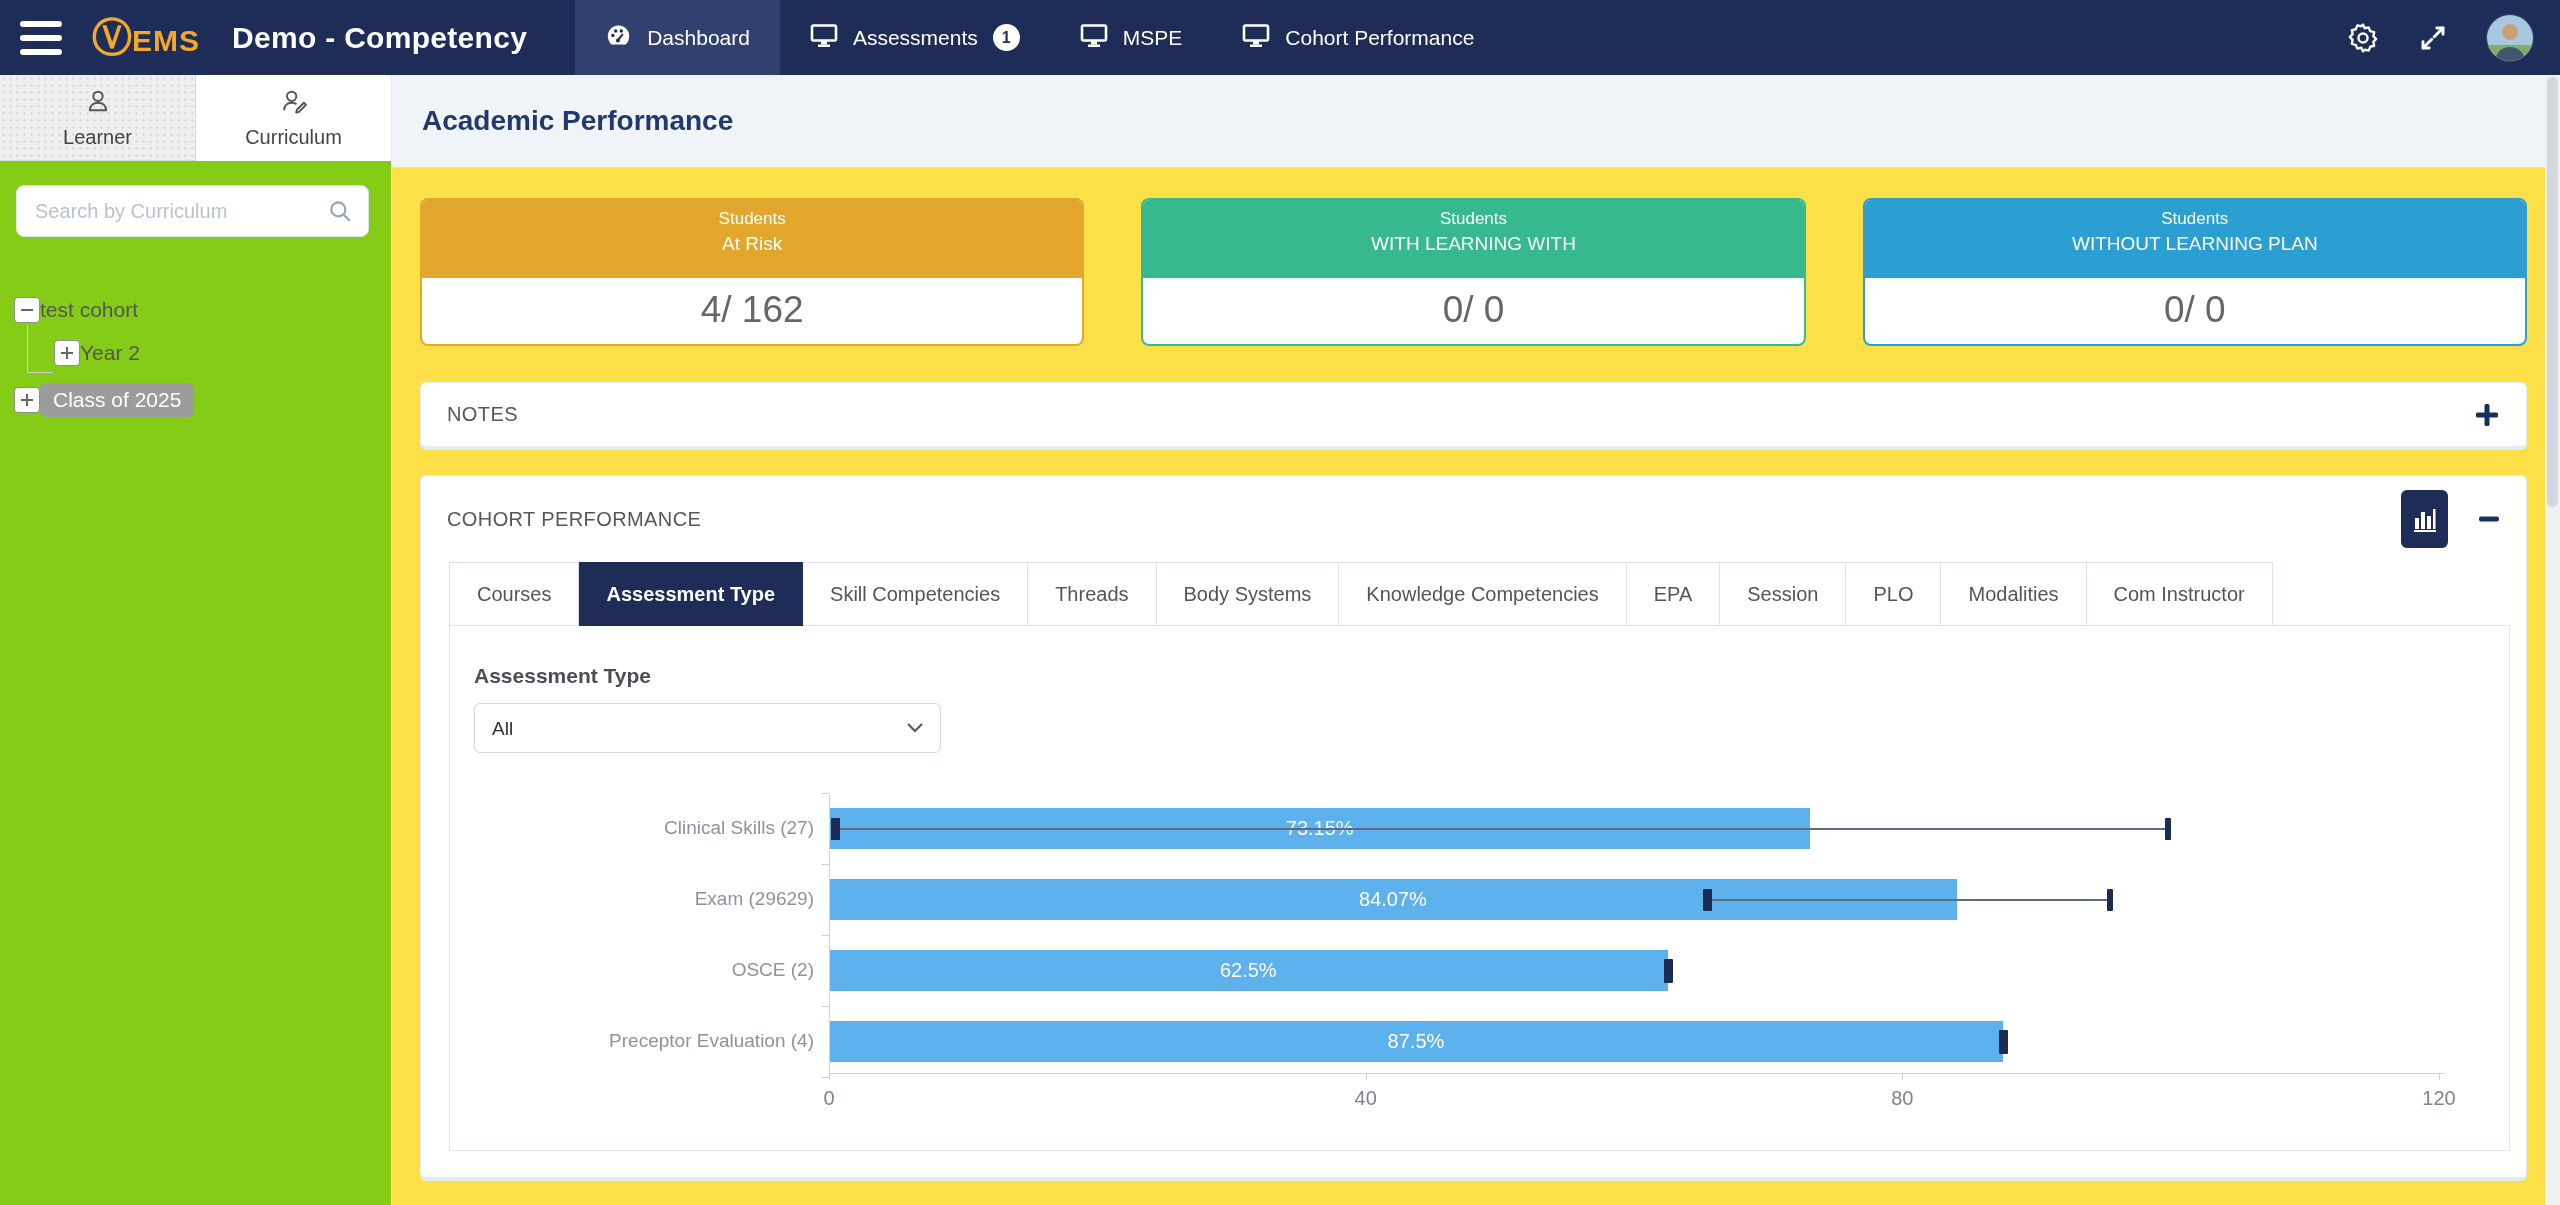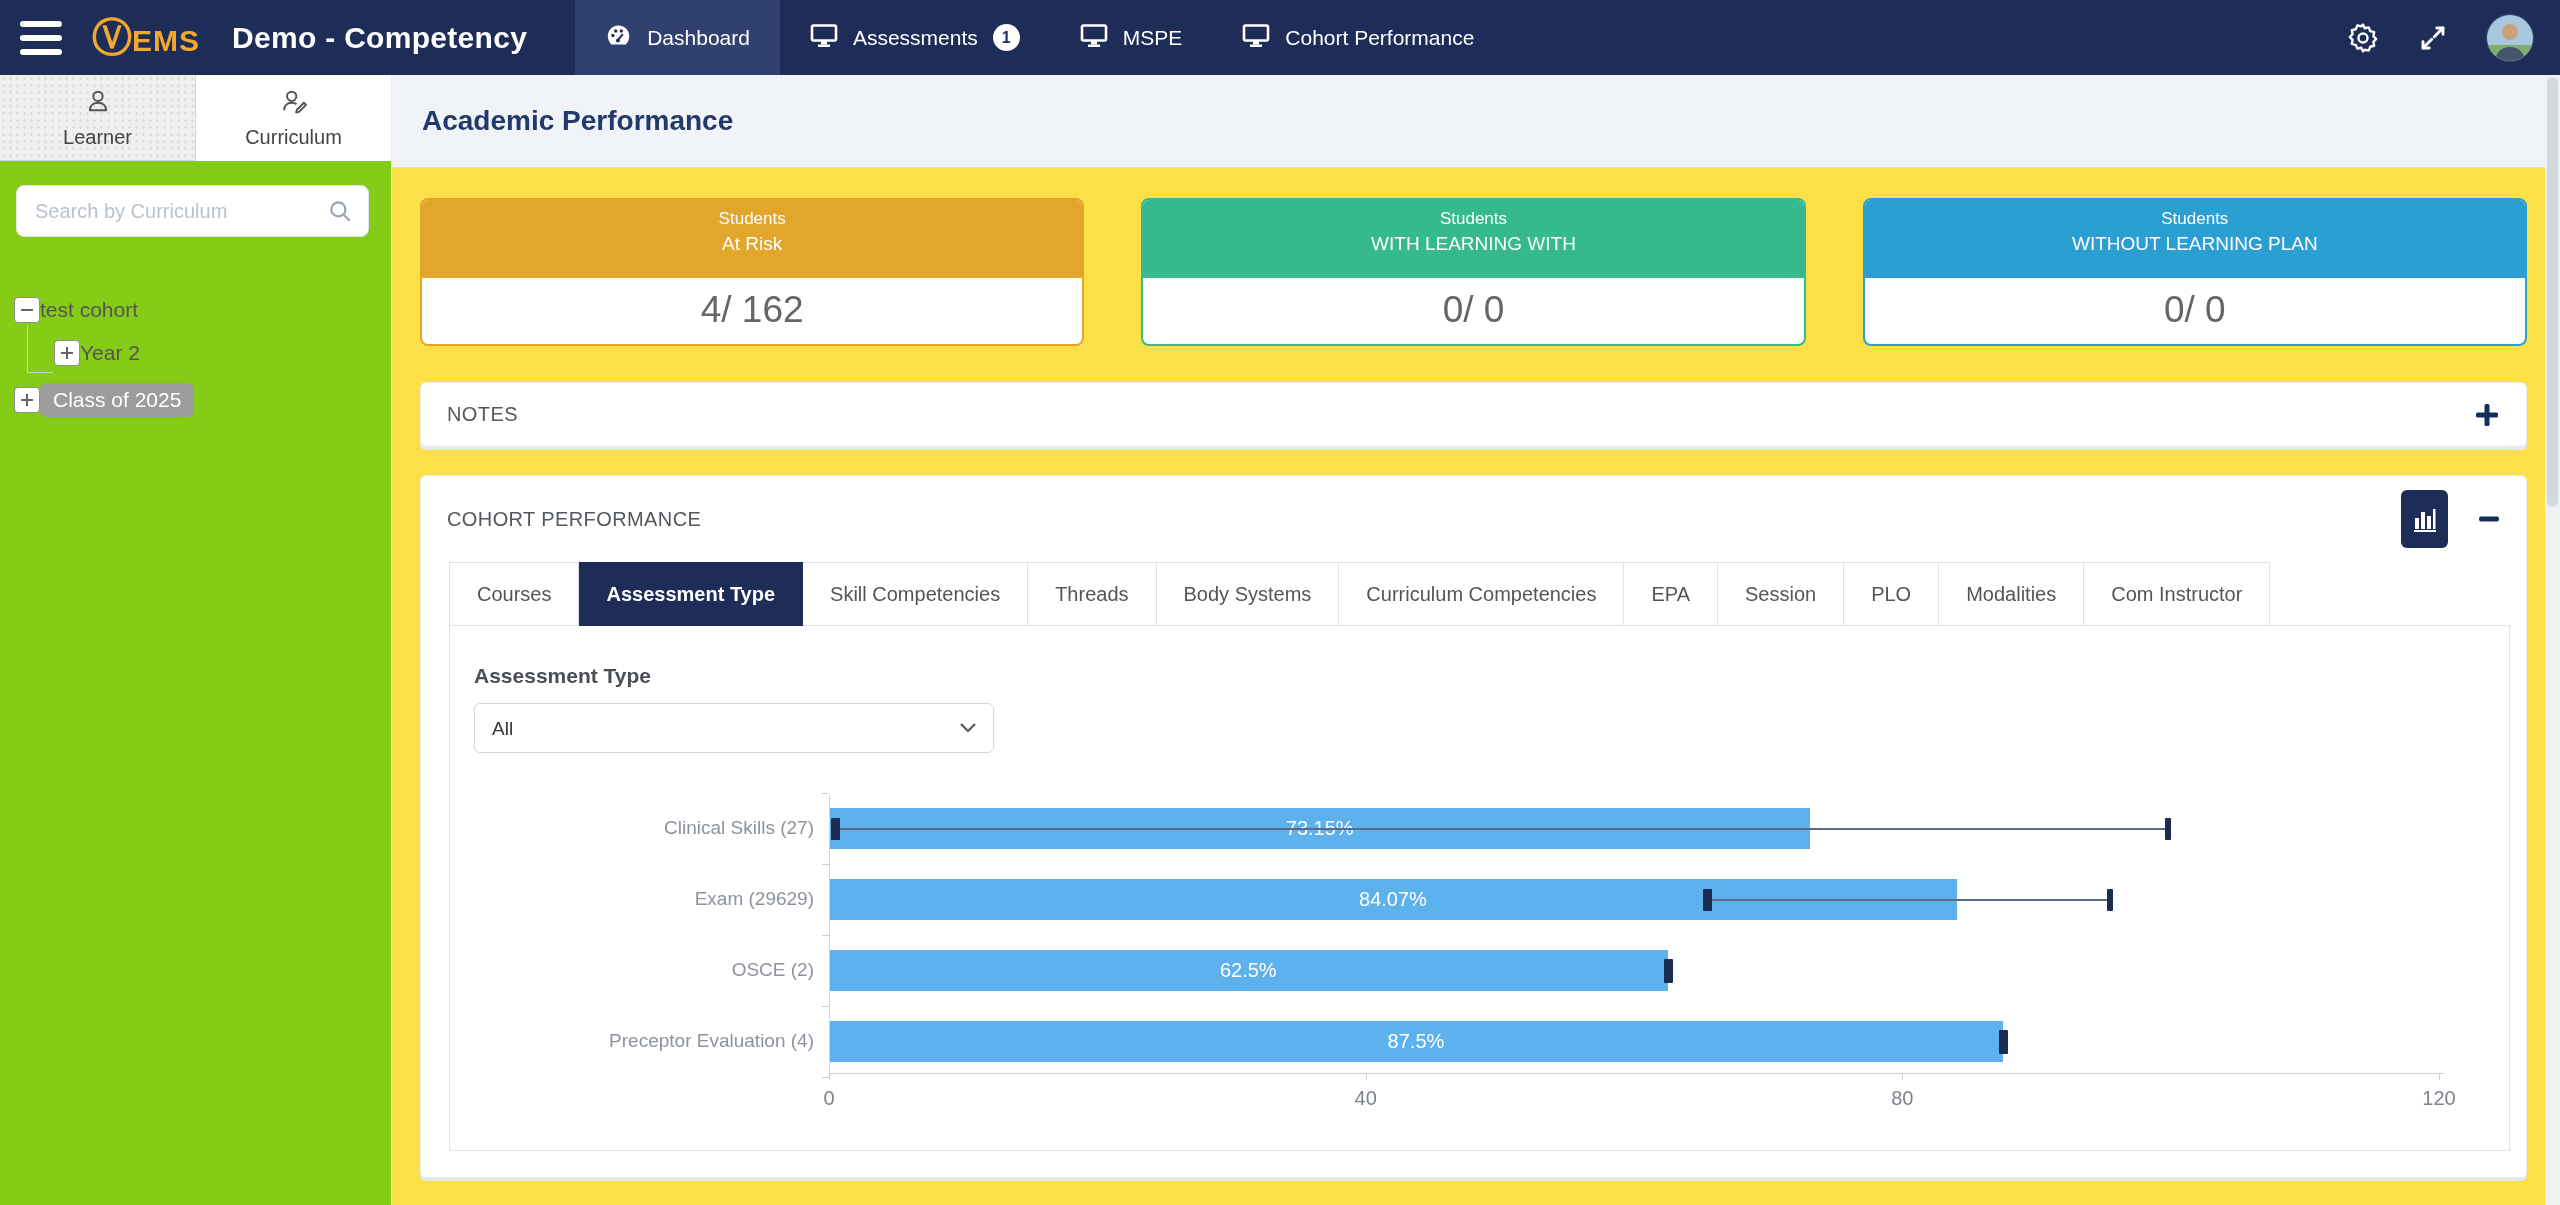--- a/index.html
+++ b/index.html
@@ -62,21 +62,21 @@
   .chart-btn { width:47px; height:58px; background:#1e2c58; border-radius:6px; display:flex; align-items:center; justify-content:center; cursor:pointer; }
   .collapse-btn { cursor:pointer; display:flex; align-items:center; }
 
   .cohort-body { margin:0 16px 0 28px; }
   .ctabs { display:flex; position:relative; z-index:2; }
   .ctab { padding:0 27px; height:64px; line-height:62px; font-size:20px; color:#555; background:#fff; border:1px solid #dde2e8; border-left:none; white-space:nowrap; cursor:pointer; }
   .ctab:first-child { border-left:1px solid #dde2e8; }
   .ctab.active { background:#1e2c58; color:#fff; border-color:#1e2c58; font-weight:600; }
   .content-box { border:1px solid #e0e5eb; margin-top:-1px; height:526px; padding:38px 0 0 24px; position:relative; background:#fff; }
   .filter-label { font-size:21px; font-weight:bold; color:#4a4f55; }
-  .select-wrap { position:relative; width:520px; margin-top:15px; }
+  .select-wrap { position:relative; width:467px; margin-top:15px; }
   .select-wrap select { width:100%; height:50px; border:1px solid #cfd8e2; border-radius:6px; font-size:19px; color:#333; padding:0 44px 0 17px; appearance:none; -webkit-appearance:none; background:#fff; font-family:"Liberation Sans",sans-serif; cursor:pointer; outline:none; }
   .select-chevron { position:absolute; right:15px; top:16px; pointer-events:none; }
 
   
   .chart { position:relative; margin-top:32px; margin-left:8px; height:330px; width:1990px; }
   .cat-label { position:absolute; left:0; width:332px; text-align:right; font-size:19px; color:#8d939c; }
   .bar { position:absolute; height:41px; background:#5db2ee; cursor:pointer; }
   .bar-value { position:absolute; left:0; top:0; width:100%; height:100%; display:flex; align-items:center; justify-content:center; color:#fff; font-size:20px; z-index:2; }
   .err-line { position:absolute; height:2px; background:#5c6b8a; z-index:3; }
   .err-cap { position:absolute; background:#1b2b52; z-index:4; border-radius:1px; }
@@ -279,21 +279,21 @@
         </div>
       </div>
     </div>
     <div class="cohort-body">
       <div class="ctabs" id="ctabs">
           <div class="ctab">Courses</div>
           <div class="ctab active">Assessment Type</div>
           <div class="ctab">Skill Competencies</div>
           <div class="ctab">Threads</div>
           <div class="ctab">Body Systems</div>
-          <div class="ctab">Curriculum Competencies</div>
+          <div class="ctab">Knowledge Competencies</div>
           <div class="ctab">EPA</div>
           <div class="ctab">Session</div>
           <div class="ctab">PLO</div>
           <div class="ctab">Modalities</div>
           <div class="ctab">Com Instructor</div>
         </div>
       <div class="content-box">
         <div class="filter-label">Assessment Type</div>
         <div class="select-wrap">
           <select id="filter-select"><option>All</option></select>

